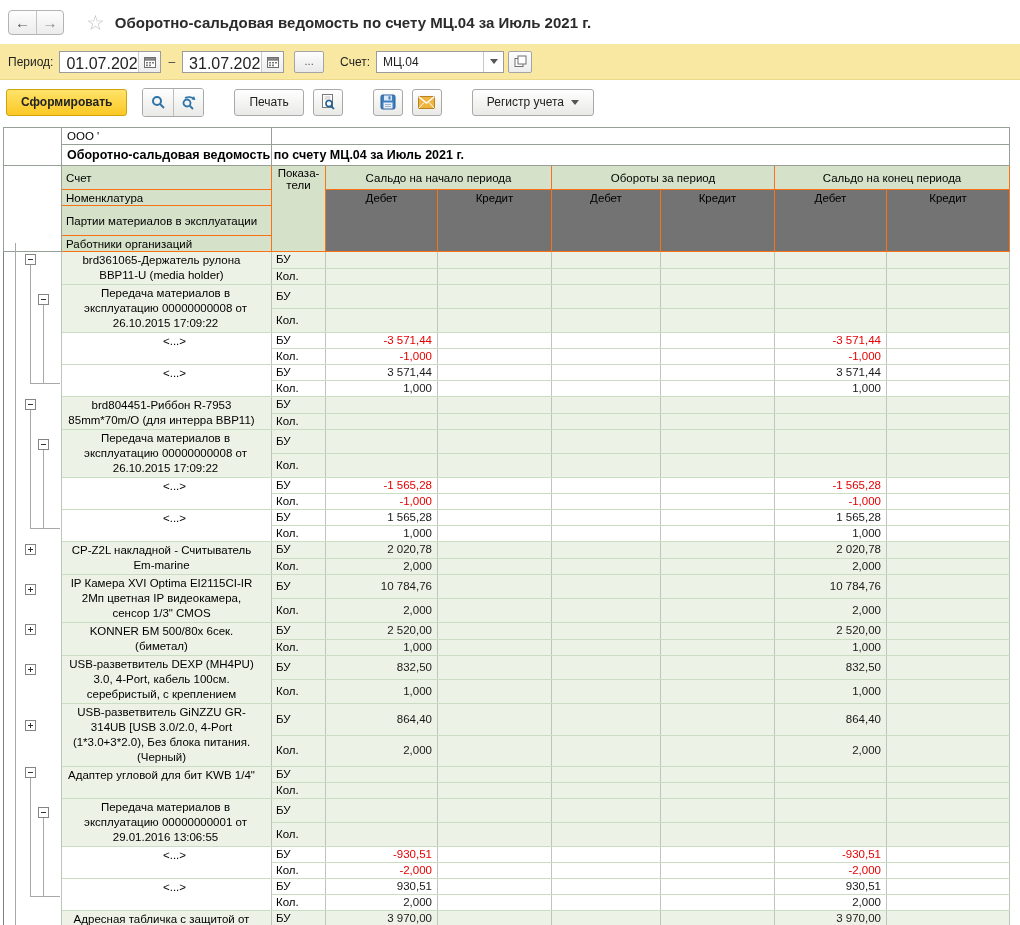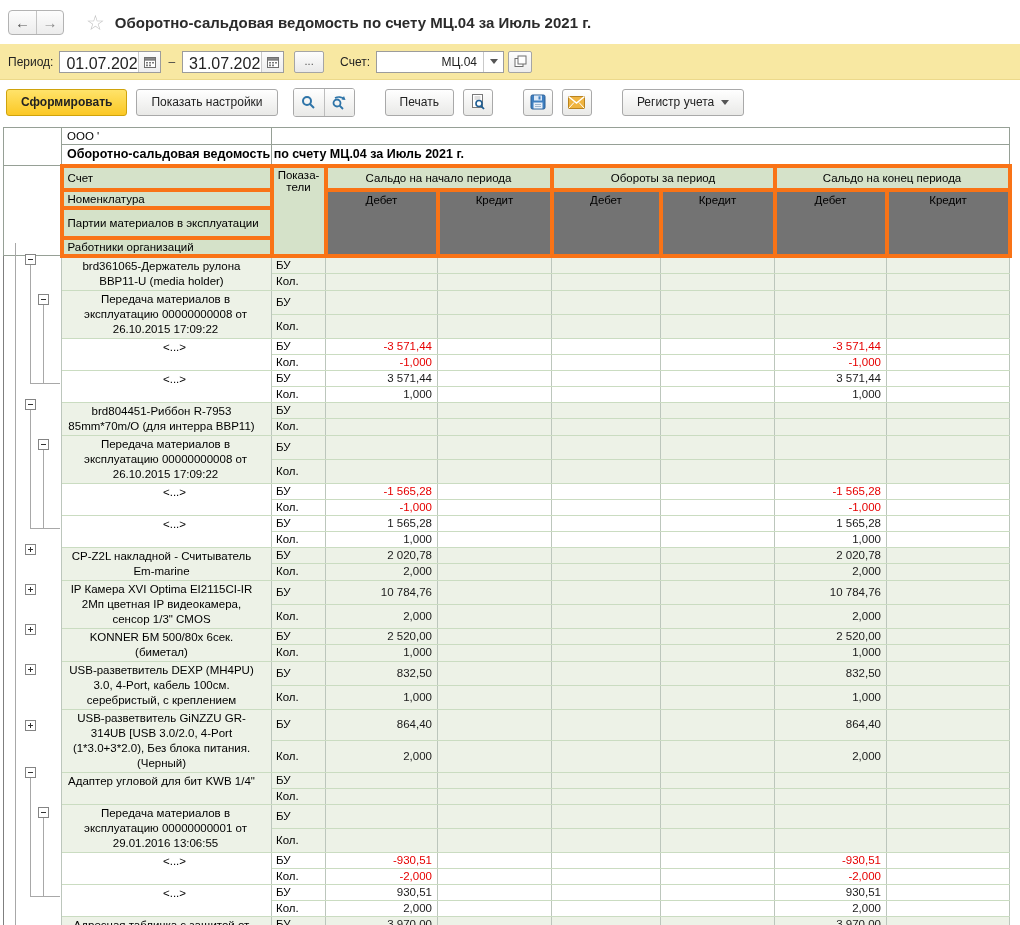--- a/index.html
+++ b/index.html
@@ -21,21 +21,21 @@
   .flabel { margin-right:6px; }
   .inputwrap { display:flex; align-items:stretch; background:#fff; border:1px solid #9c9c9c; height:22px; }
   .inputwrap .txt { padding:3px 6px 2px 6px; font-size:16px; width:78px; }
   .sq-btn { width:22px; border-left:1px solid #c9c9c9; background:linear-gradient(#fdfdfd,#ededed);
             display:flex; align-items:center; justify-content:center; }
   .dash { margin:0 7px; color:#444; }
   .more-btn { margin-left:10px; width:30px; height:22px; border:1px solid #a5a5a5; border-radius:2px;
               background:linear-gradient(#fdfdfd,#e9e9e9); font-size:11px; color:#555; text-align:center; line-height:18px;}
   .acct-label { margin:0 6px 0 16px; }
   .combo { display:flex; background:#fff; border:1px solid #9c9c9c; height:22px; width:128px; }
-  .combo .txt { flex:1; padding:3px 6px 0 6px; font-size:12px;text-align:right; }
+  .combo .txt { flex:1; padding:3px 6px 0 6px; font-size:12px; }
   .caret { width:0; height:0; border-left:4px solid transparent; border-right:4px solid transparent; border-top:5px solid #555; }
   .caret-btn { width:20px; display:flex; align-items:center; justify-content:center; border-left:1px solid #c9c9c9; }
   .open-btn { margin-left:4px; width:24px; height:22px; border:1px solid #a5a5a5; border-radius:2px;
               background:linear-gradient(#fdfdfd,#ededed); display:flex; align-items:center; justify-content:center; }
 
   
   .toolbar { height:44px; background:#fff; display:flex; align-items:center; padding-left:6px; gap:9px; }
   .btn { height:27px; border:1px solid #a9a9a9; border-radius:3px; background:linear-gradient(#ffffff,#e9e9e7);
          font-size:12px; color:#222; padding:0 14px; display:flex; align-items:center; }
   .btn-primary { background:linear-gradient(#ffe36a,#fbc825); border-color:#cfa30c; font-weight:bold; }
@@ -45,21 +45,21 @@
   .btngroup .icon-btn + .icon-btn { border-left:1px solid #bdbdbd; }
   .solo { border:1px solid #a9a9a9; border-radius:3px; }
   .tb-caret { margin-left:7px; } .gap-m { width:12px; }
 
   
   .content { position:relative; }
   #report-wrap { position:relative; margin:3px 0 0 3px; width:1008px; }
   table { border-collapse:collapse; table-layout:fixed; width:1006px; }
   td,th { font-weight:normal; vertical-align:middle; overflow:hidden; }
 
-  thead td, thead th { border:4px solid #f97316; font-size:11.5px; }
+  thead td, thead th { border:1px solid #f97316; font-size:11.5px; }
   .toprow td { border:1px solid #96a096; background:#fff; height:17px; }
   td.co { padding-left:5px; font-size:11.5px; white-space:nowrap; overflow:visible; }
   td.rtitle { padding-left:5px; font-size:12.5px; font-weight:bold; white-space:nowrap; overflow:visible; height:21px; background:#fff;}
   th.rh { background:#d5e2c9; text-align:left; padding:1px 4px; height:16px; }
   th.grp { background:#d5e2c9; text-align:center; height:24px; }
   th.colh { background:#737373; text-align:center; vertical-align:top; padding-top:2px; }
   th.indh { background:#d5e2c9; text-align:center; vertical-align:top; padding-top:1px; white-space:pre-line; }
   td.gut0 { background:#fff; border:1px solid #96a096; }
 
   tbody td { font-size:11.5px; line-height:15px; border-right:1px solid #bcc6bc; border-bottom:1px solid #cadcc1; }
@@ -135,23 +135,20 @@
     <svg width="13" height="13" viewBox="0 0 13 13">
       <rect x="1" y="3.5" width="8" height="8" fill="#fff" stroke="#6f6f6f"></rect>
       <rect x="4" y="1" width="8" height="8" fill="#fff" stroke="#6f6f6f"></rect>
     </svg>
   </div>
 </div>
 
 <div class="toolbar">
   <div class="btn btn-primary">
       <span>Сформировать</span>
-    </div>
-  <div class="btn">
-      <span>Показать настройки</span>
     </div>
   <div class="btngroup">
     <div class="icon-btn">
       <svg width="15" height="15" viewBox="0 0 15 15">
         <circle cx="6" cy="6" r="4" fill="none" stroke="#2e74a8" stroke-width="2"></circle>
         <line x1="9" y1="9" x2="13" y2="13" stroke="#2e74a8" stroke-width="2"></line>
       </svg>
     </div>
     <div class="icon-btn">
       <svg width="16" height="15" viewBox="0 0 16 15">

